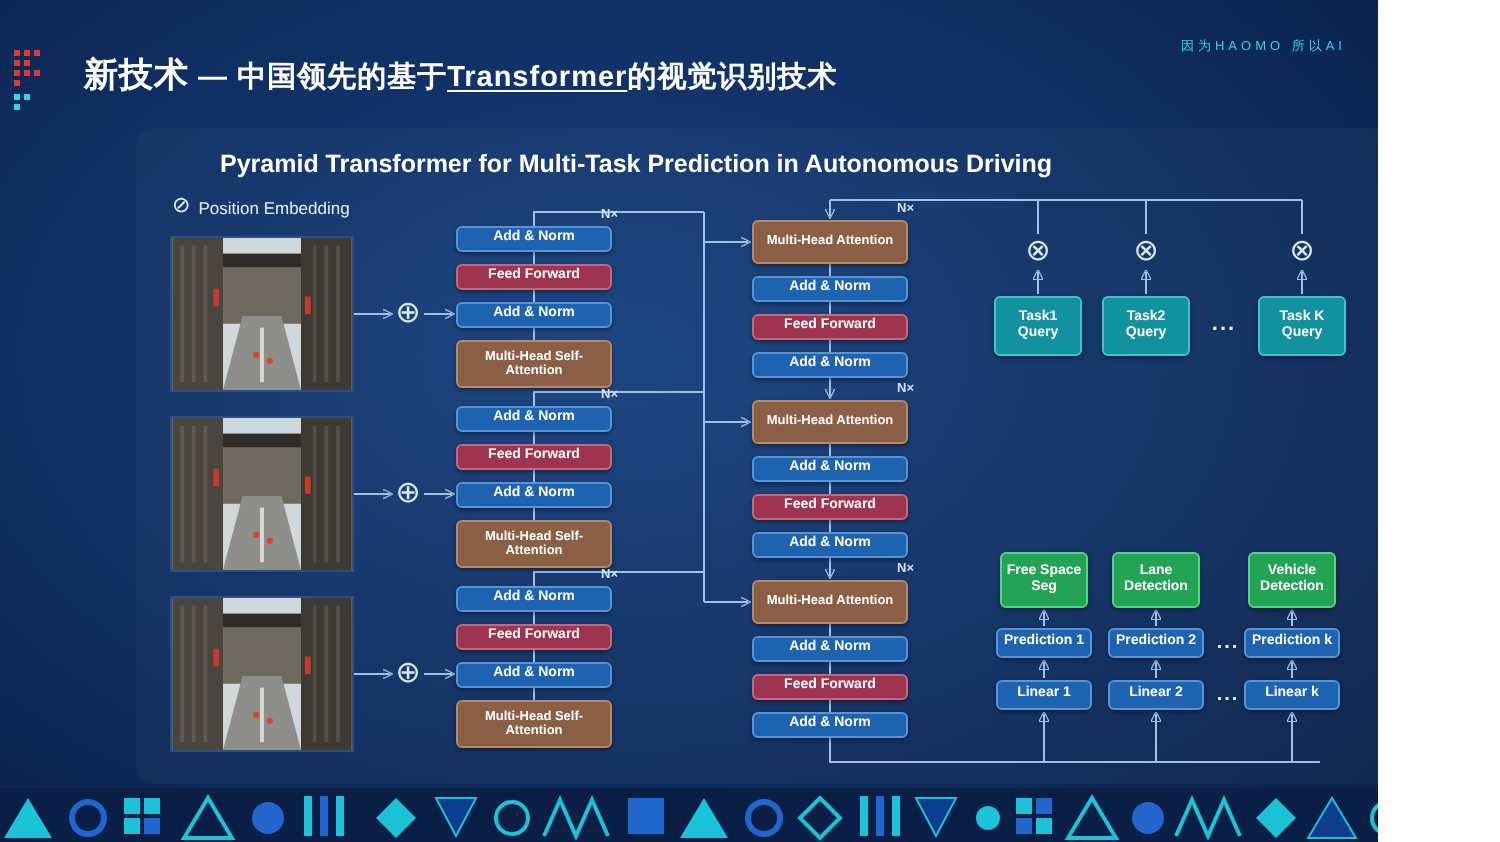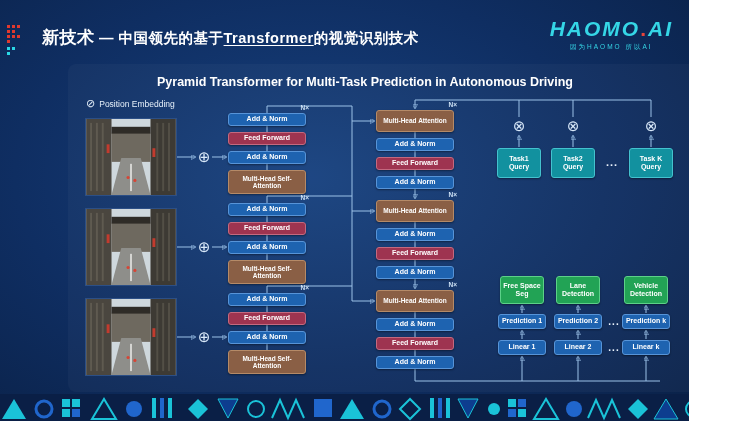--- a/index.html
+++ b/index.html
@@ -12,21 +12,21 @@
                  letter-spacing:.5px; white-space:nowrap; }
   .slide-title .prefix { font-size:17px; }
   .slide-title .uline { text-decoration:underline; text-underline-offset:2px; }
   .pixel-deco { position:absolute; left:7px; top:25px; }
   .logo { position:absolute; right:16px; top:17px; text-align:center; }
   .logo-main { font-size:21px; font-weight:800; letter-spacing:2px; color:#35d6e6; font-style:italic; }
   .logo-main .dot { color:#e8443a; font-style:normal; }
   .logo-sub { margin-top:2px; font-size:6.5px; letter-spacing:2px; color:#35d6e6; }
 
   
-  .diagram-title { position:absolute; left:110px; top:75px; width:510px; text-align:center;
+  .diagram-title { position:absolute; left:110px; top:75px; width:510px; 
                    font-size:12.5px; font-weight:bold; }
   .pos-embed { position:absolute; left:86px; top:98px; font-size:8.5px; color:#e6f0fa;
                display:flex; align-items:center; gap:4px; }
   .pos-embed .icon { font-size:11px; line-height:1; }
   .diagram-panel { position:absolute; left:68px; top:64px; width:672px; height:328px;
                    background:rgba(255,255,255,0.03); border-radius:8px; }
 
   
   .street { position:absolute; left:85px; width:92px; height:78px; border:1px solid #2c4f86; }
   .street svg { display:block; width:100%; height:100%; }
@@ -84,21 +84,20 @@
         <rect x="5" y="22" width="3" height="3"></rect>
       <rect x="0" y="27" width="3" height="3"></rect>
     </g>
   </svg>
 
   <div class="slide-title">
     <span class="prefix">新技术</span><span> — </span><span>中国领先的基于</span><span class="uline">Transformer</span><span>的视觉识别技术</span>
   </div>
 
   <div class="logo">
-    <div class="logo-main"><span>HAOMO</span><span class="dot">.</span><span>AI</span></div>
     <div class="logo-sub">因为HAOMO 所以AI</div>
   </div>
 
   <div class="diagram-panel"></div>
 
   <div class="diagram-title">Pyramid Transformer for Multi-Task Prediction in Autonomous Driving</div>
 
   <div class="pos-embed">
     <span class="icon">⊘</span>
     <span>Position Embedding</span>

